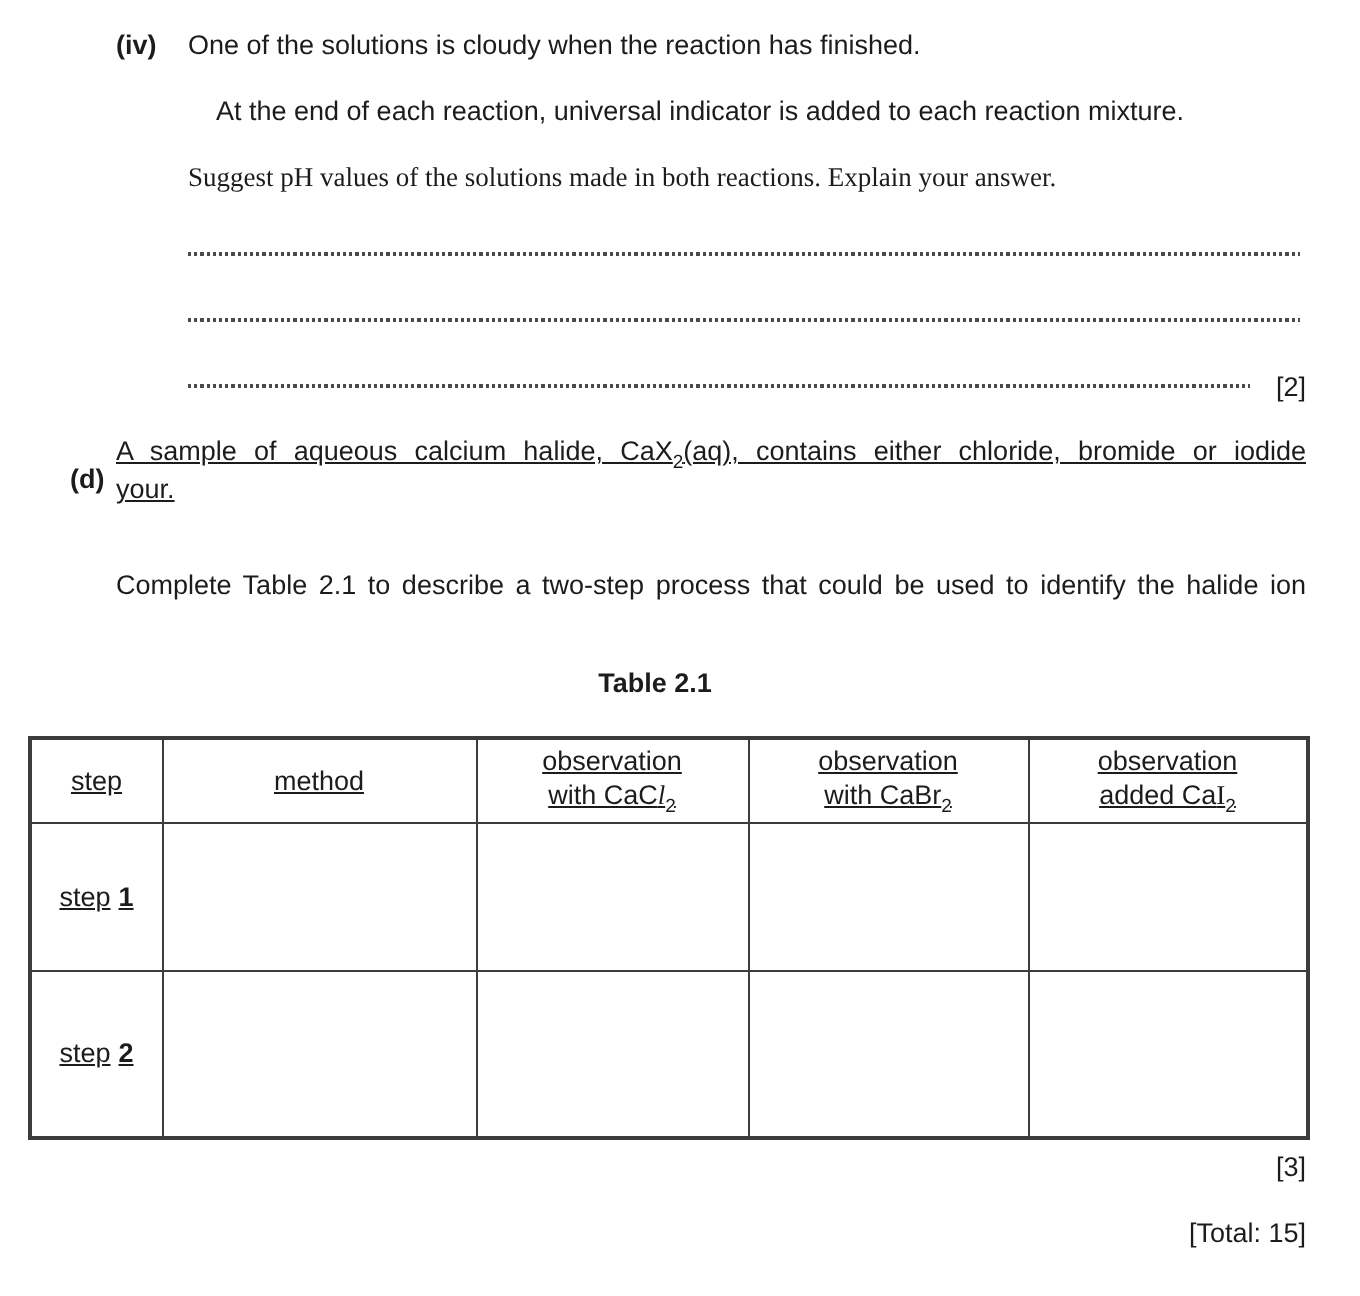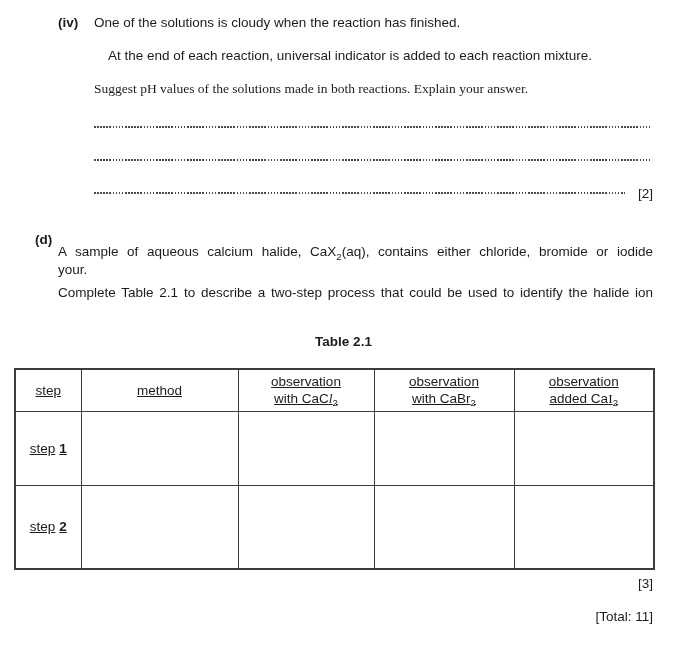--- a/index.html
+++ b/index.html
@@ -31,38 +31,38 @@
   table.halide td {
     border:1px solid #3c3c3c; vertical-align:middle;
     text-align:center; line-height:17px; padding:2px;
   }
   tr.hdr td { height:42px; }
   tr.r1 td { height:74px; }
   tr.r2 td { height:84px; }
   .c1 { width:66px; } .c2 { width:157px; } .c3 { width:136px; }
   .c4 { width:140px; } .c5 { width:140px; }
   .rownum { font-weight:bold; margin-left:4px; }
-  .title-row { position:absolute; left:24px; width:639px; text-align:center; font-weight:bold; line-height:17px; }
+  .title-row { position:absolute; left:8px; width:639px; text-align:center; font-weight:bold; line-height:17px; }
 </style>
 </head>
 <body>
 
 <div class="abs lh" style="left:58px; top:14px; width:600px;">
   <span class="iv-label">(iv)</span><span>One of the solutions is cloudy when the reaction has finished.</span>
 </div>
 <div class="abs lh" style="left:108px; top:47px; width:570px;">At the end of each reaction, universal indicator is added to each reaction mixture.</div>
 <div class="abs lh" style="left:94px; top:80px; width:570px;font-family:Liberation Serif, serif;">Suggest pH values of the solutions made in both reactions. Explain your answer.</div>
 
 <div class="dots" style="left:94px; top:126px; width:556px;"></div>
 <div class="dots" style="left:94px; top:159px; width:556px;"></div>
 <div class="dots" style="left:94px; top:192px; width:531px;"></div>
 <div class="marks" style="top:185px;">[2]</div>
 
 <div class="abs lh b" style="left:35px; top:231px;">(d)</div>
-<div class="abs lh" style="left:58px; top:243px; width:595px;">
+<div class="abs lh" style="left:58px; top:217px; width:595px;text-decoration:underline;">
   <div class="just-last"><span>A sample of aqueous calcium halide, CaX</span><span class="sub">2</span><span>(aq), contains either chloride, bromide or iodide</span></div>
   <div>your.</div>
 </div>
 <div class="abs lh" style="left:58px; top:284px; width:595px;">
   <div class="just-last">Complete Table 2.1 to describe a two-step process that could be used to identify the halide ion</div>
 </div>
 
 <div class="title-row" style="top:333px;">Table 2.1</div>
 
 <table class="halide">
@@ -94,13 +94,13 @@
     <td><span>step</span><span class="rownum">2</span></td>
     <td></td>
     <td></td>
     <td></td>
     <td></td>
   </tr>
 </tbody>
   </table>
 
 <div class="marks" style="top:575px;">[3]</div>
-<div class="marks" style="top:608px;">[Total: 11]</div>
+<div class="marks" style="top:608px;">[Total: 15]</div>
 
 </body></html>

